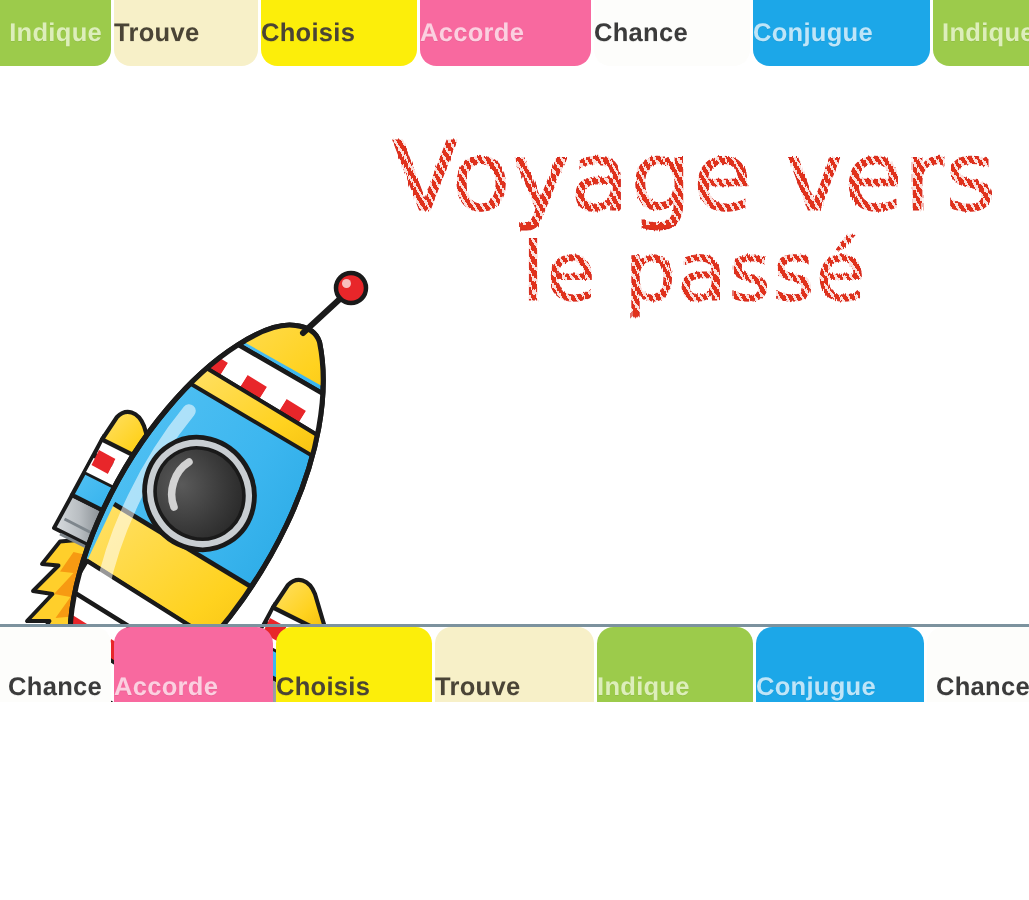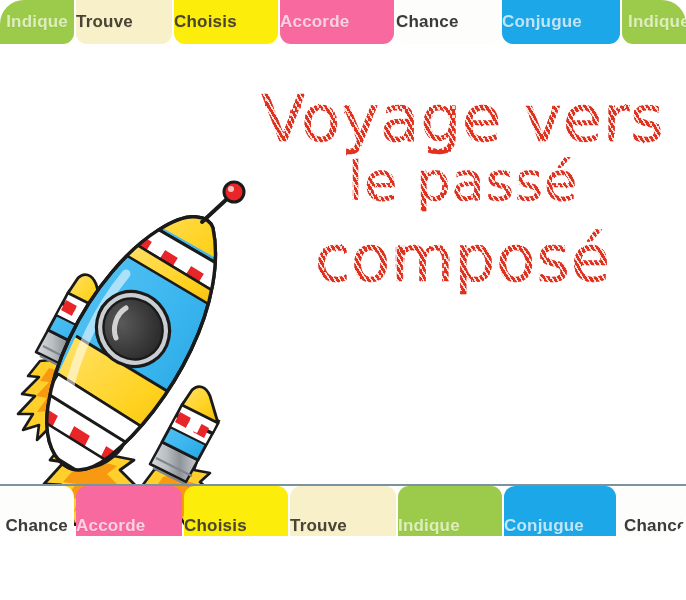--- a/index.html
+++ b/index.html
@@ -10,24 +10,23 @@
     width: 686px;
     height: 600px;
     background: #ffffff;
     font-family: "Liberation Sans", sans-serif;
     overflow: hidden;
     position: relative;
   }
   #stage {
     position: relative;
     width: 686px;
-    height: 536px;
+    height: 468px;
     background: #ffffff;
     overflow: hidden;
-    border-radius: 24px;
   }
 
   
   .tabbar {
     position: absolute;
     left: 0;
     width: 686px;
     display: flex;
     align-items: stretch;
     box-sizing: border-box;
@@ -161,23 +160,20 @@
         <span class="tab-label">Indique</span>
       </div>
     </div>
 
   <div id="title-block">
     <div class="title-line" id="title-line-1" style="color: rgb(224, 48, 30);">
       <span class="hatch-wrap">Voyage vers</span>
     </div>
     <div class="title-line" id="title-line-2" style="color: rgb(224, 48, 30);">
       <span class="hatch-wrap">le passé</span>
-    </div>
-    <div class="title-line" id="title-line-3" style="color: rgb(224, 48, 30);">
-      <span class="hatch-wrap">composé</span>
     </div>
   </div>
 
   <div id="rocket">
     <svg viewBox="0 0 250 348" xmlns="http://www.w3.org/2000/svg" aria-hidden="true">
       <defs>
         <linearGradient id="gBlue" x1="0" y1="0" x2="1" y2="1">
           <stop offset="0%" stop-color="#5fc8f5"></stop>
           <stop offset="55%" stop-color="#3cb6ef"></stop>
           <stop offset="100%" stop-color="#1a9fdc"></stop>

